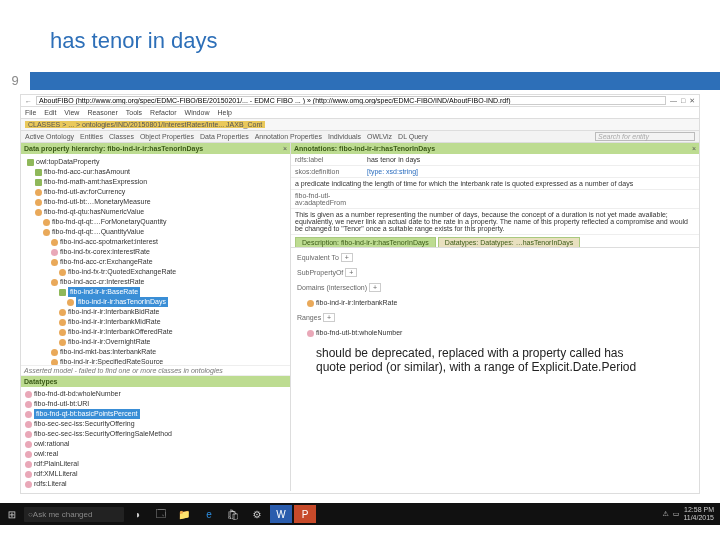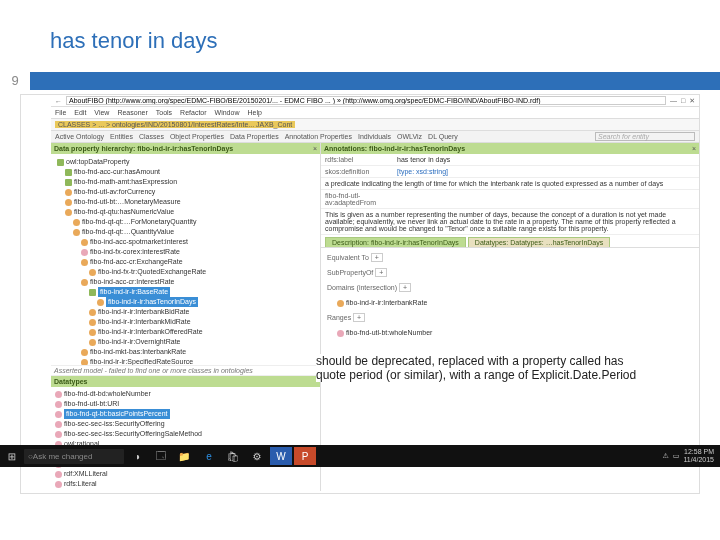--- a/index.html
+++ b/index.html
@@ -1,21 +1,21 @@
 <!DOCTYPE html>
 <html><head>
 <meta charset="utf-8">
 <style>
   * { box-sizing: border-box; margin: 0; padding: 0; }
   html, body { width: 720px; height: 540px; font-family: Arial, Helvetica, sans-serif; font-size: 8px; color: #333; background: #fff; overflow: hidden; }
-  .slide { width: 720px; height: 467px; position: relative; }
+  .slide { width: 720px; height: 525px; position: relative; }
   .slide-title { position: absolute; top: 28px; left: 50px; font-size: 22px; color: #2d6fb8; font-weight: 400; }
   .slide-num-bar { position: absolute; top: 72px; left: 0; width: 720px; height: 18px; background: #2d6fb8; }
   .slide-num { width: 30px; height: 18px; background: #fff; text-align: center; line-height: 18px; font-size: 13px; color: #888; }
-  .app { position: absolute; top: 94px; left: 20px; width: 680px; height: 400px; border: 1px solid #ddd; background: #fff; font-size: 7px; padding-left: 30px; }
+  .app { position: absolute; top: 94px; left: 20px; width: 680px; height: 400px; border: 1px solid #ddd; background: #fff; font-size: 7px; }
   .addr-bar { display:flex; align-items:center; height:12px; border-bottom:1px solid #ddd; padding:0 4px; gap:4px; color:#666; }
   .addr-bar input { flex:1; font-size:7px; border:1px solid #ccc; height:9px; padding:0 2px; }
   .menu-bar { height:12px; display:flex; align-items:center; gap:8px; padding:0 4px; border-bottom:1px solid #ddd; color:#444; }
   .sub-bar { height:12px; display:flex; align-items:center; gap:4px; padding:0 4px; border-bottom:1px solid #ddd; color:#555; background:#f7f7f7; }
   .toolbar { height:12px; display:flex; align-items:center; gap:6px; padding:0 4px; border-bottom:1px solid #ddd; background:#f3f3f3; color:#555; }
   .search { margin-left:auto; border:1px solid #bbb; width:100px; height:9px; padding:0 2px; font-size:7px; color:#aaa; font-style:italic; }
   .content { display:flex; height: 348px; }
   .left { width: 270px; border-right:1px solid #ddd; display:flex; flex-direction:column; }
   .right { flex:1; display:flex; flex-direction:column; }
   .left-header, .right-header { background:#bddc91; height:11px; line-height:11px; padding:0 3px; color:#3b5a17; font-weight:bold; display:flex; align-items:center; }
@@ -34,21 +34,21 @@
   .hl-blue { background:#3a8ed6; color:#fff; display:inline-block; padding:0 2px; }
   .anno-row { display:flex; gap:8px; padding:2px 4px; border-bottom:1px solid #eee; }
   .anno-row .lbl { width:64px; color:#666; }
   .anno-row .val { color:#333; }
   .anno-row .val a { color:#2a6dbf; text-decoration:none; }
   .tabs-line { display:flex; gap:2px; padding:2px 4px 0 4px; border-bottom:1px solid #ddd; }
   .tab { background:#bddc91; padding:1px 6px; border:1px solid #a9c97e; border-bottom:none; font-size:7px; color:#3b5a17; }
   .tab.inactive { background:#e8e0bf; }
   .desc-body { padding:4px 6px; line-height:11px; }
   .desc-body p { margin-bottom:4px; }
-  .overlay-note { position:absolute; left:316px; top:354px; width:330px; font-size:12px; line-height:14px; color:#222; background:#fff; }
+  .overlay-note { position:absolute; left:316px; top:346px; width:330px; font-size:12px; line-height:14px; color:#222; background:#fff; }
   .taskbar { position:absolute; bottom:0; left:0; width:720px; height:22px; background:#111; display:flex; align-items:center; gap:2px; padding:0 2px; }
   .tb-item { width:22px; height:18px; display:flex; align-items:center; justify-content:center; color:#ccc; font-size:10px; }
   .tb-start { width:20px; }
   .tb-search { width:100px; height:15px; background:#222; color:#888; padding:0 4px; font-size:8px; display:flex; align-items:center; border-radius:1px; }
   .tb-tray { margin-left:auto; display:flex; gap:4px; align-items:center; color:#ccc; font-size:7px; padding-right:4px; }
   .tb-clock { text-align:right; line-height:8px; }
 </style>
 </head>
 <body>
 

